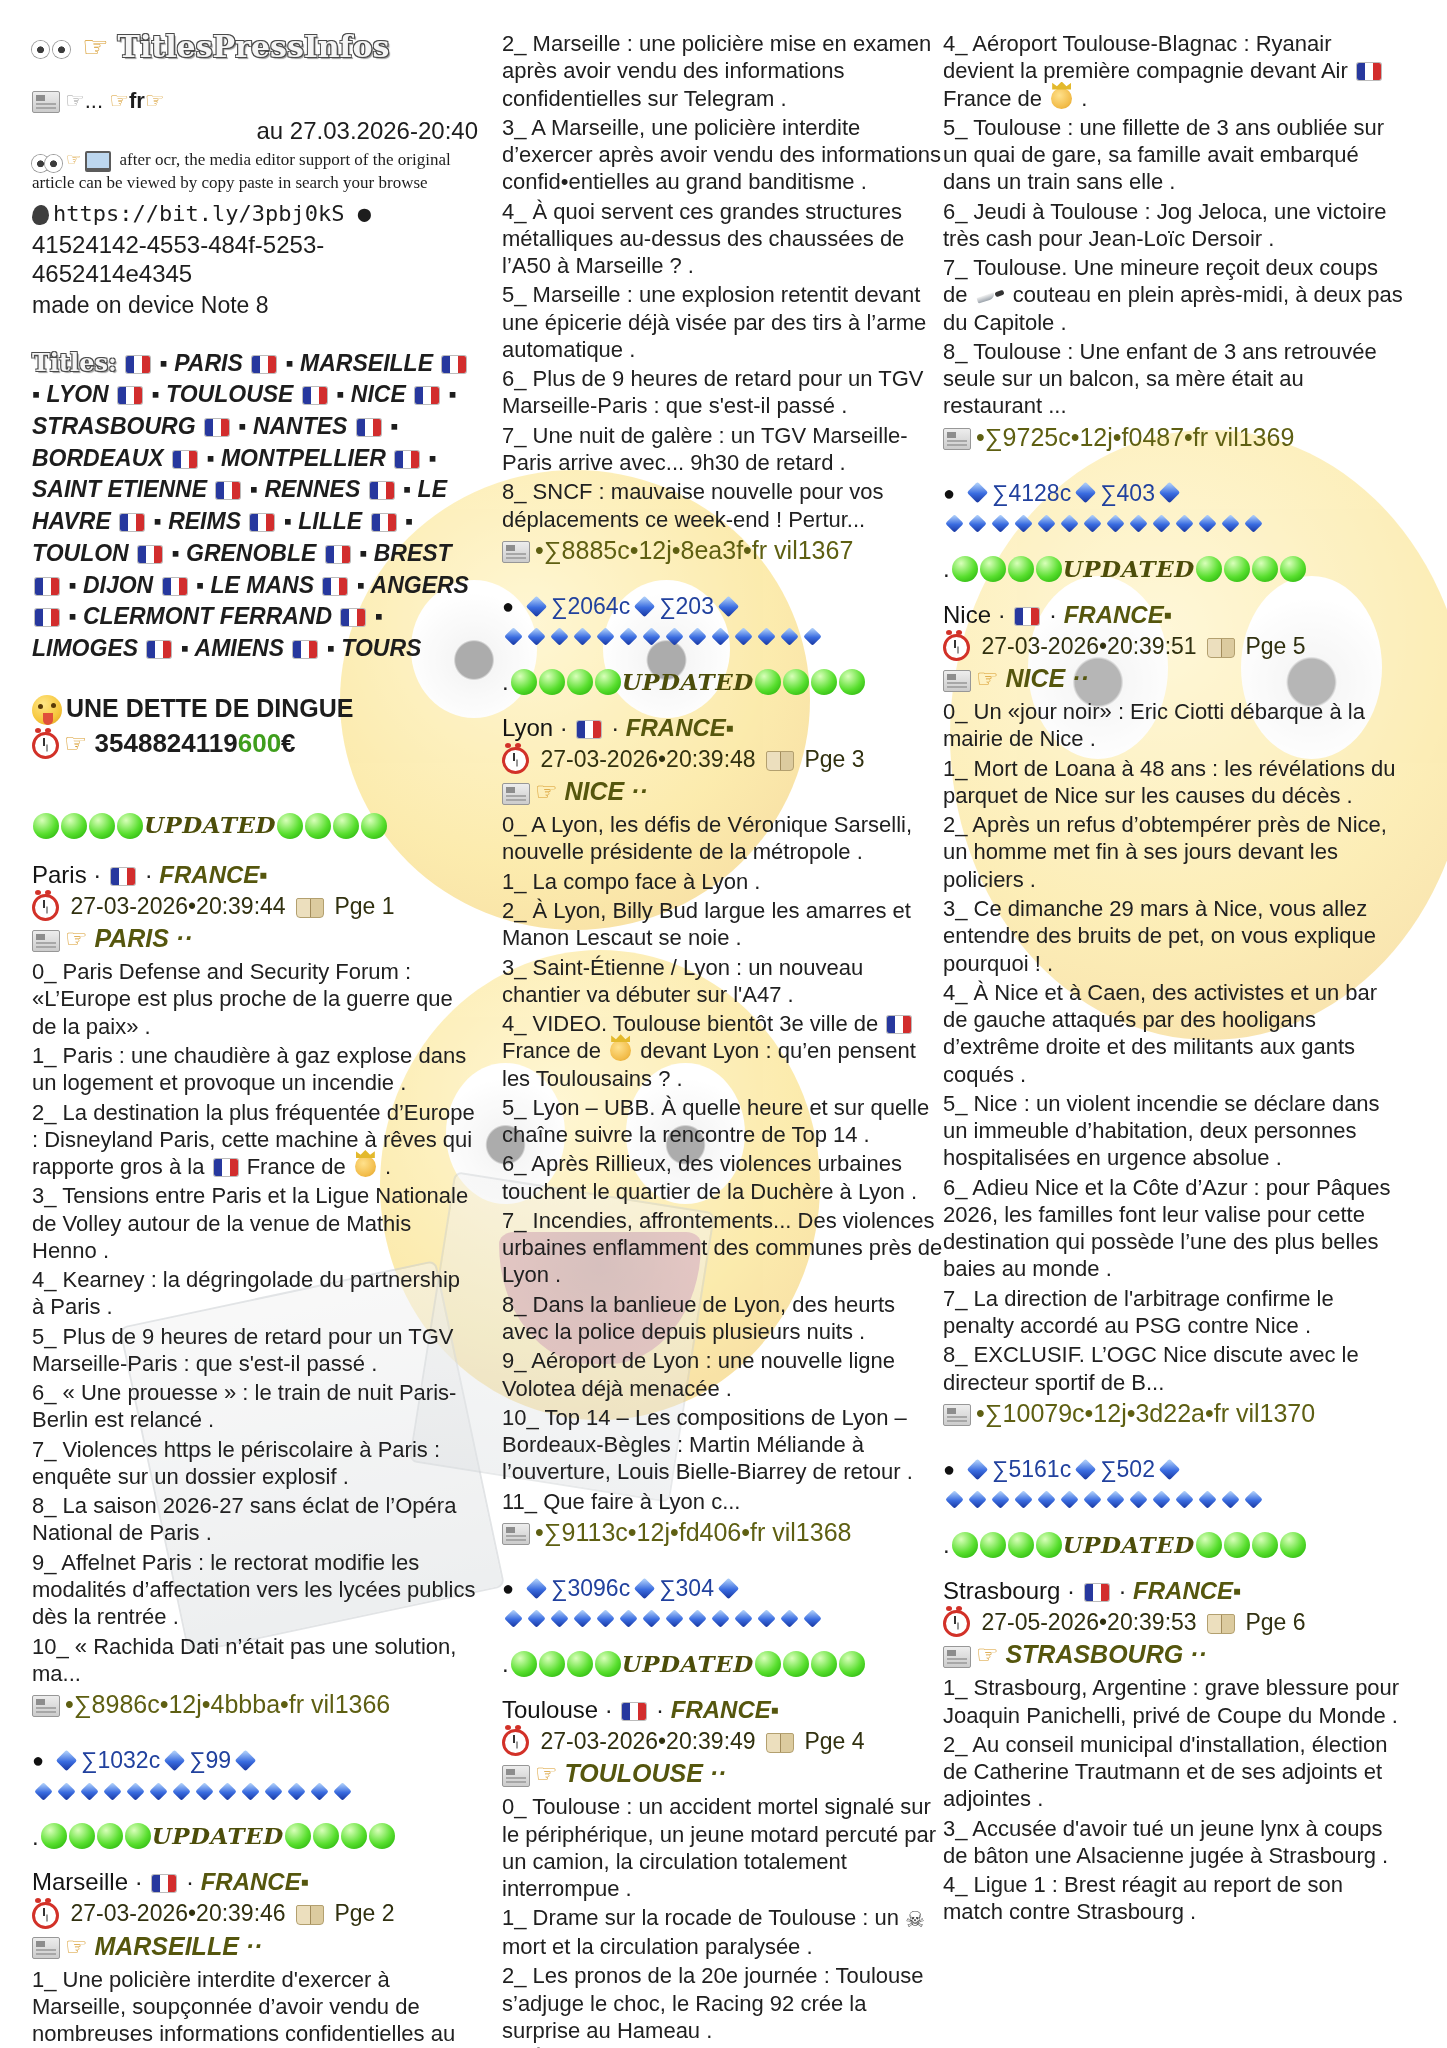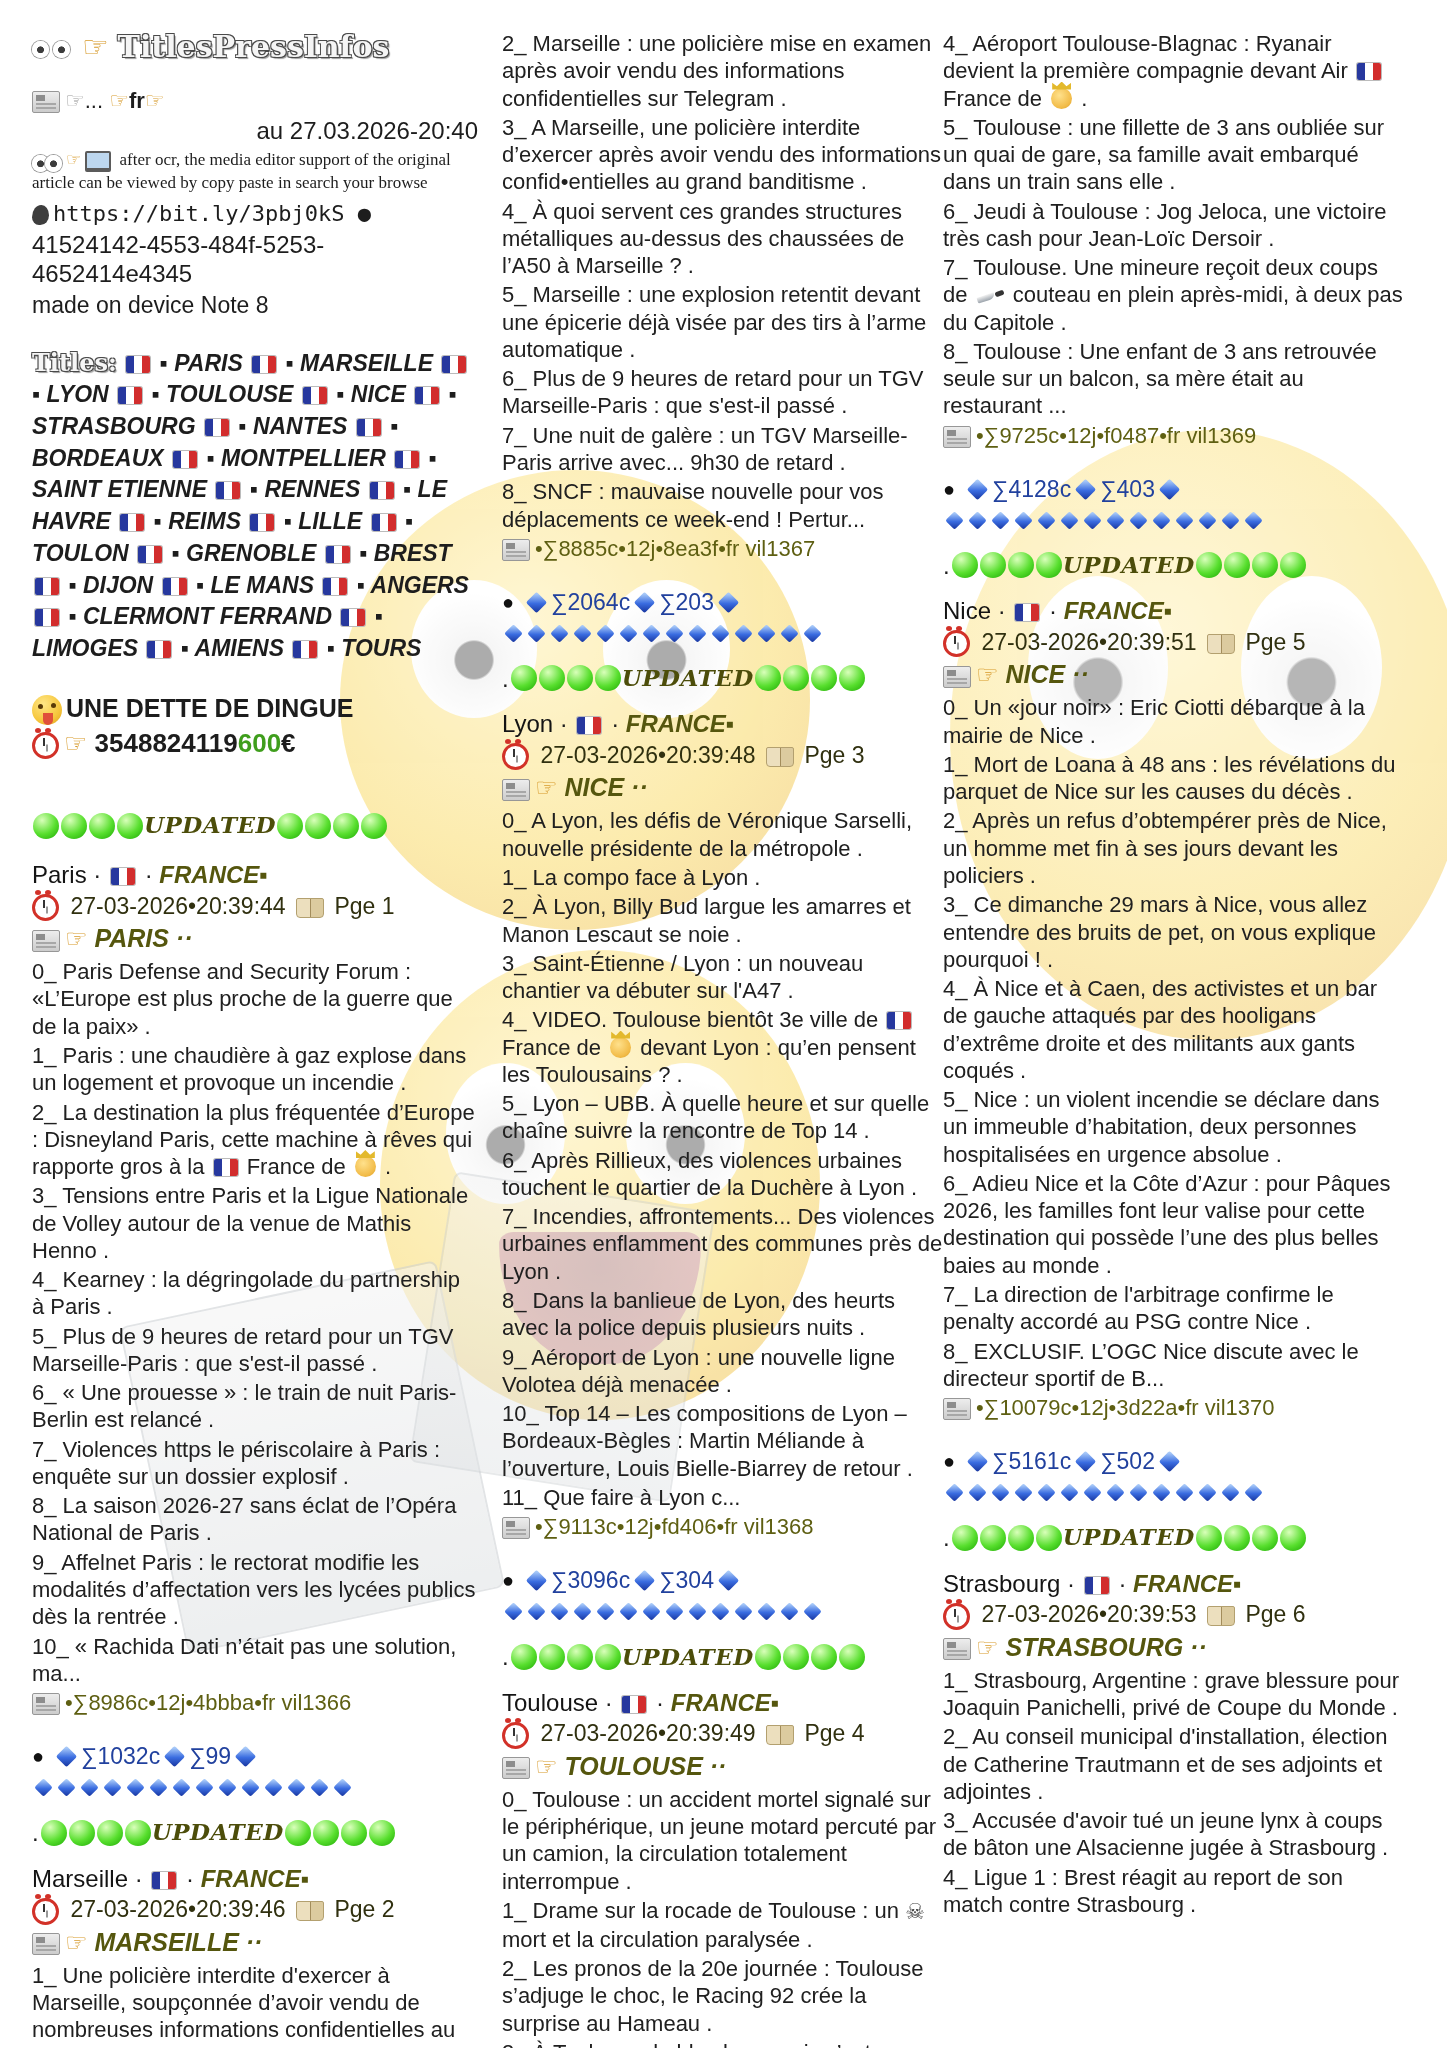--- a/index.html
+++ b/index.html
@@ -93,21 +93,21 @@
   .updated-word{font-family:"DejaVu Serif",serif;font-style:italic;font-weight:bold;
     color:#4c4d0a;font-size:23px;letter-spacing:.5px;}
   .city-head{margin:16px 0 2px;}
   .city-line1{font-size:24px;}
   .city-name{color:#141414;}
   .country{font-weight:bold;font-style:italic;color:#55560e;}
   .city-line2{font-size:23px;color:#30300f;margin:2px 0;}
   .city-line3{font-size:25px;margin:2px 0 4px;}
   .banner{font-weight:bold;font-style:italic;color:#55560e;}
   .item{margin:0 0 2px;color:#202020;}
-  .footer-row{margin:2px 0 8px;color:#5e5f12;font-size:22px;}
+  .footer-row{margin:2px 0 8px;color:#5e5f12;font-size:25px;}
   .sep{margin:26px 0 0;}
   .sep-line1{display:flex;align-items:center;margin-bottom:10px;}
   .sep-dot{font-size:20px;color:#111;margin-right:8px;}
   .sep-text{color:#21419e;font-size:23px;}
   .diamond-row{display:flex;align-items:center;margin:4px 0 2px;}
 </style>
 </head>
 <body>
 
 <div class="bg">
@@ -432,20 +432,20 @@
         <span class="ic ball"></span>
         <span class="updated-word">UPDATED</span>
         <span class="ic ball"></span>
         <span class="ic ball"></span>
         <span class="ic ball"></span>
         <span class="ic ball"></span>
       </div>
     </div>
     <div class="city-head">
       <div class="city-line1"><span class="city-name">Strasbourg</span>  · <span class="ic flag"></span> · <span class="country">FRANCE▪</span></div>
-      <div class="city-line2"><span class="ic icon-clock"></span><span> 27-03-2026•20:39:53 </span><span class="ic icon-book"></span><span> Pge 6</span></div>
+      <div class="city-line2"><span class="ic icon-clock"></span><span> 27-05-2026•20:39:53 </span><span class="ic icon-book"></span><span> Pge 6</span></div>
       <div class="city-line3"><span class="ic icon-news"></span><span class="hand"></span> <span class="banner">STRASBOURG ··</span></div>
     </div>
     <div class="item">1_ Strasbourg, Argentine : grave blessure pour Joaquin Panichelli, privé de Coupe du Monde .</div>
     <div class="item">2_ Au conseil municipal d'installation, élection de Catherine Trautmann et de ses adjoints et adjointes .</div>
     <div class="item">3_ Accusée d'avoir tué un jeune lynx à coups de bâton une Alsacienne jugée à Strasbourg .</div>
     <div class="item">4_ Ligue 1 : Brest réagit au report de son match contre Strasbourg .</div>
   </div>
 
 </body></html>

